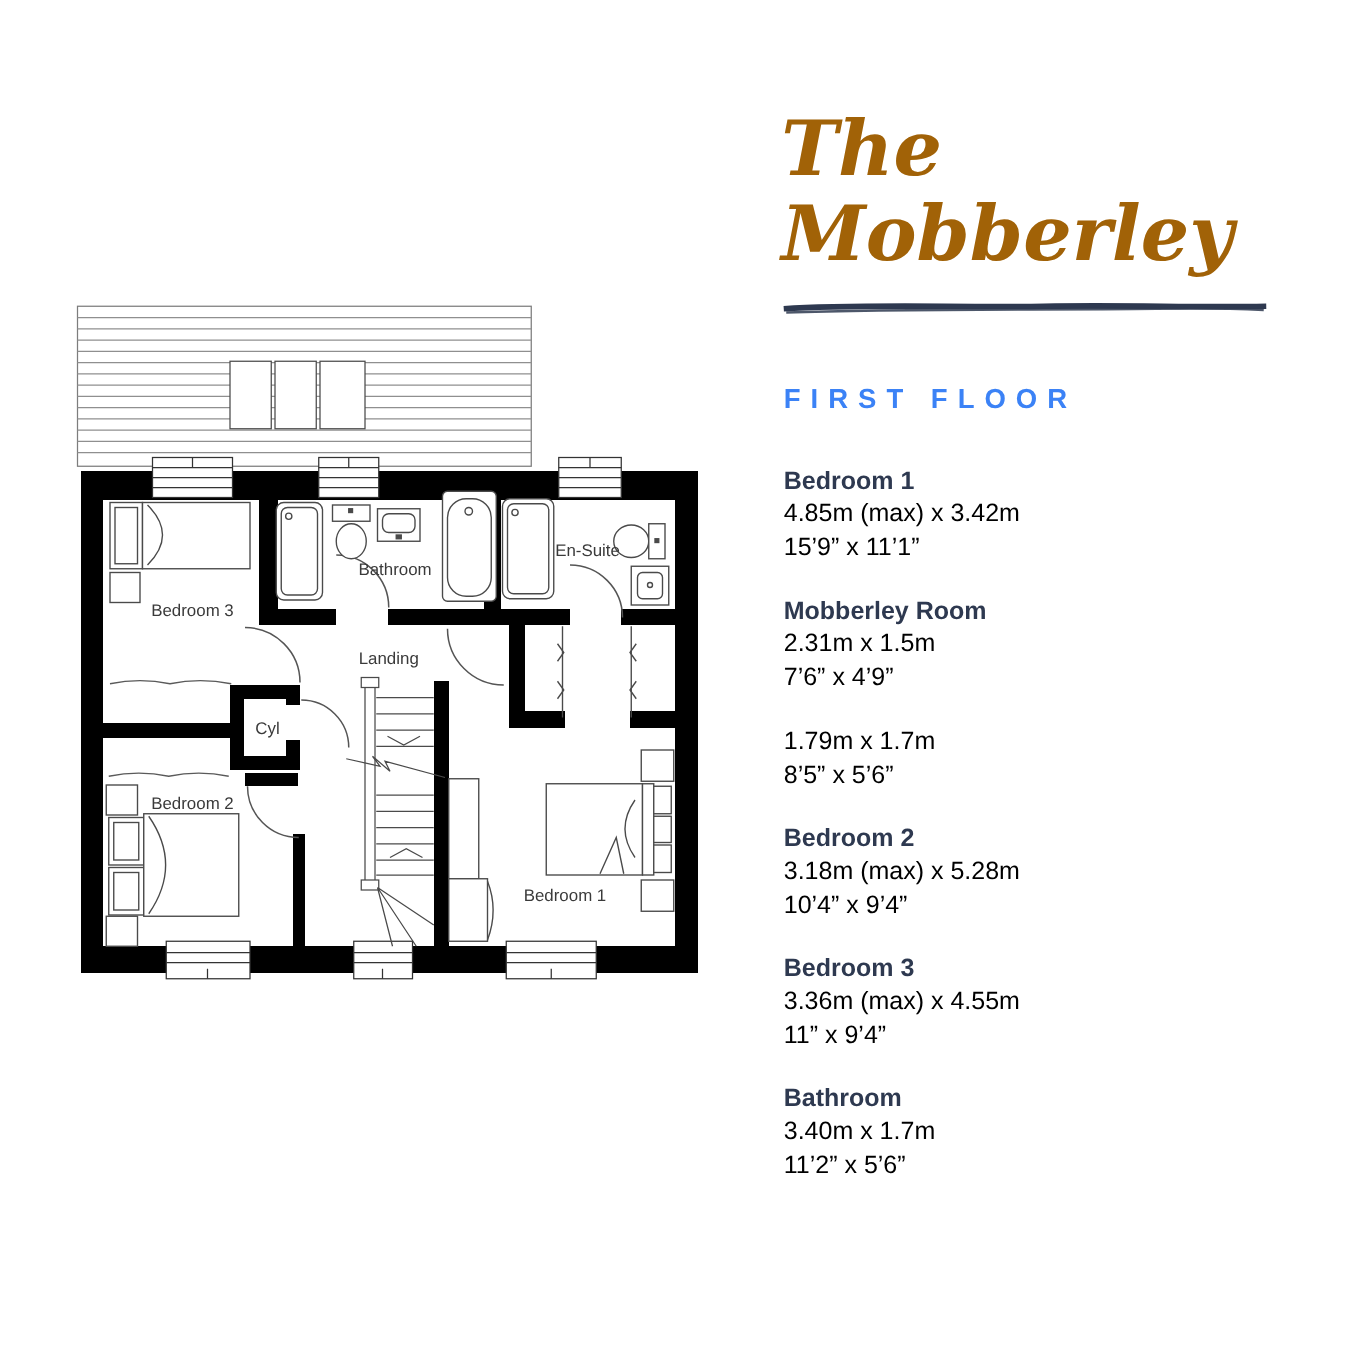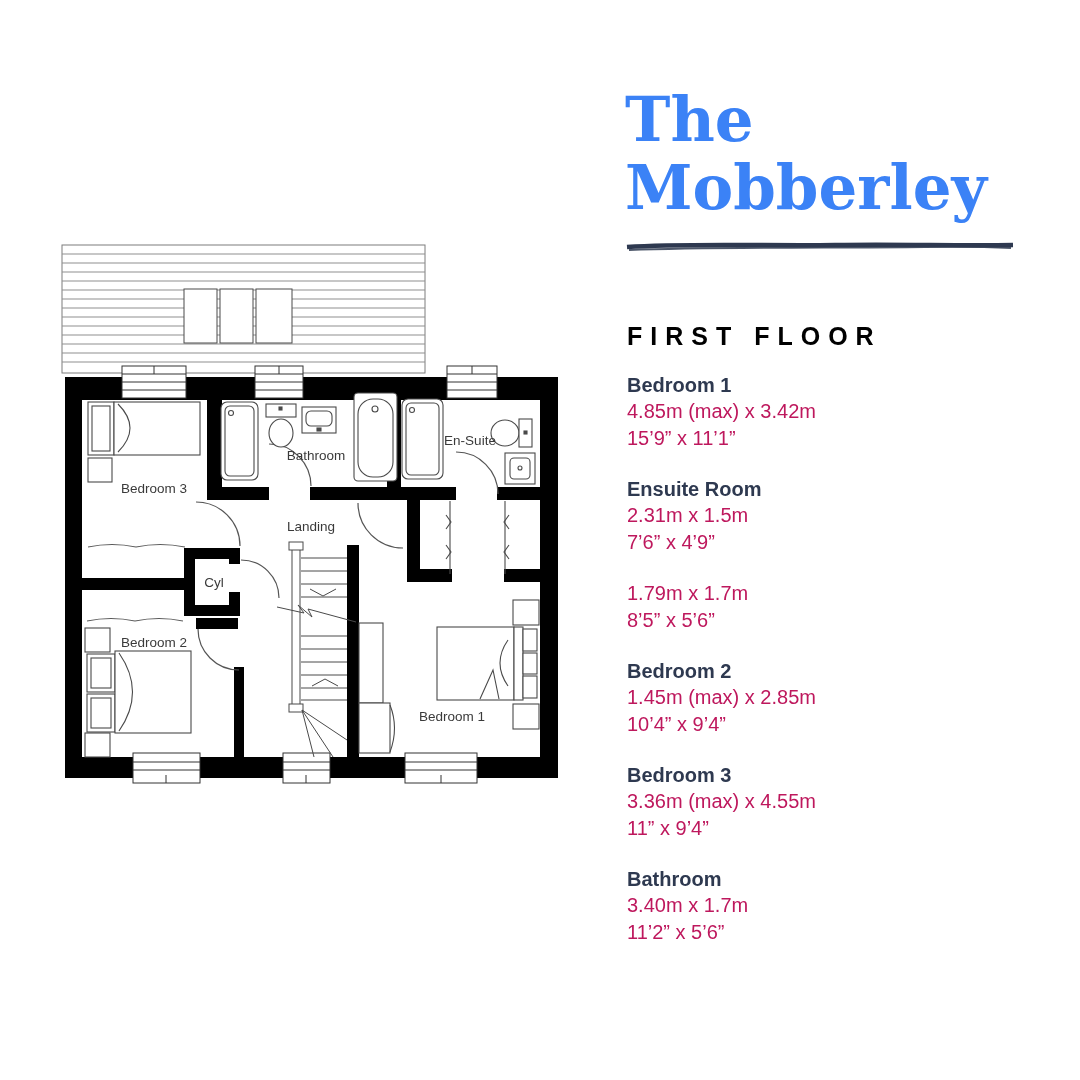--- a/index.html
+++ b/index.html
@@ -1,28 +1,28 @@
 <!DOCTYPE html>
 <html><head>
 <meta charset="utf-8">
 <style>
   html,body{margin:0;padding:0;background:#ffffff;}
   .canvas{position:relative;width:1080px;height:1080px;background:#fff;overflow:hidden;
           font-family:"Liberation Sans", sans-serif;}
   .plan-svg{position:absolute;left:0;top:0;}
   .panel{position:absolute;left:625px;top:0;width:400px;}
   .title{position:absolute;left:0;top:86px;font-family:"DejaVu Serif","Liberation Serif",serif;
-         font-weight:700;font-size:61px;line-height:68px;color:#3b82f6;letter-spacing:0px;}
+         font-weight:700;font-size:61px;line-height:68px;color:#a16207;letter-spacing:0px;font-style:italic;}
   .underline-svg{position:absolute;left:0;top:238px;}
-  .floor-label{position:absolute;left:2px;top:322px;font-size:25px;font-weight:700;
-               letter-spacing:8px;color:#000000;}
+  .floor-label{position:absolute;left:2px;top:306px;font-size:22px;font-weight:700;
+               letter-spacing:8px;color:#3b82f6;}
   .rooms{position:absolute;left:2px;top:372px;width:398px;}
   .room{margin:0 0 24px 0;}
   .room .name{font-size:20px;font-weight:700;color:#2e3950;line-height:26px;}
-  .room .metric,.room .imperial{font-size:20px;font-weight:400;color:#be185d;line-height:27px;}
+  .room .metric,.room .imperial{font-size:20px;font-weight:400;color:#000000;line-height:27px;}
   .plan-label{font-family:"Liberation Sans",sans-serif;font-size:13.5px;fill:#3a3a3a;}
 </style>
 </head>
 <body>
 
 <div class="canvas">
 
   <svg class="plan-svg" width="1080" height="1080" viewBox="0 0 1080 1080">
 
     <g stroke="#8f8f8f" stroke-width="1" fill="none">
@@ -266,31 +266,31 @@
 
     <div class="floor-label">FIRST FLOOR</div>
 
     <div class="rooms">
       <div class="room">
         <div class="name">Bedroom 1</div>
         <div class="metric">4.85m (max) x 3.42m</div>
         <div class="imperial">15’9” x 11’1”</div>
       </div>
       <div class="room">
-        <div class="name">Ensuite Room</div>
+        <div class="name">Mobberley Room</div>
         <div class="metric">2.31m x 1.5m</div>
         <div class="imperial">7’6” x 4’9”</div>
       </div>
       <div class="room">
         <div class="metric">1.79m x 1.7m</div>
         <div class="imperial">8’5” x 5’6”</div>
       </div>
       <div class="room">
         <div class="name">Bedroom 2</div>
-        <div class="metric">1.45m (max) x 2.85m</div>
+        <div class="metric">3.18m (max) x 5.28m</div>
         <div class="imperial">10’4” x 9’4”</div>
       </div>
       <div class="room">
         <div class="name">Bedroom 3</div>
         <div class="metric">3.36m (max) x 4.55m</div>
         <div class="imperial">11” x 9’4”</div>
       </div>
       <div class="room">
         <div class="name">Bathroom</div>
         <div class="metric">3.40m x 1.7m</div>

